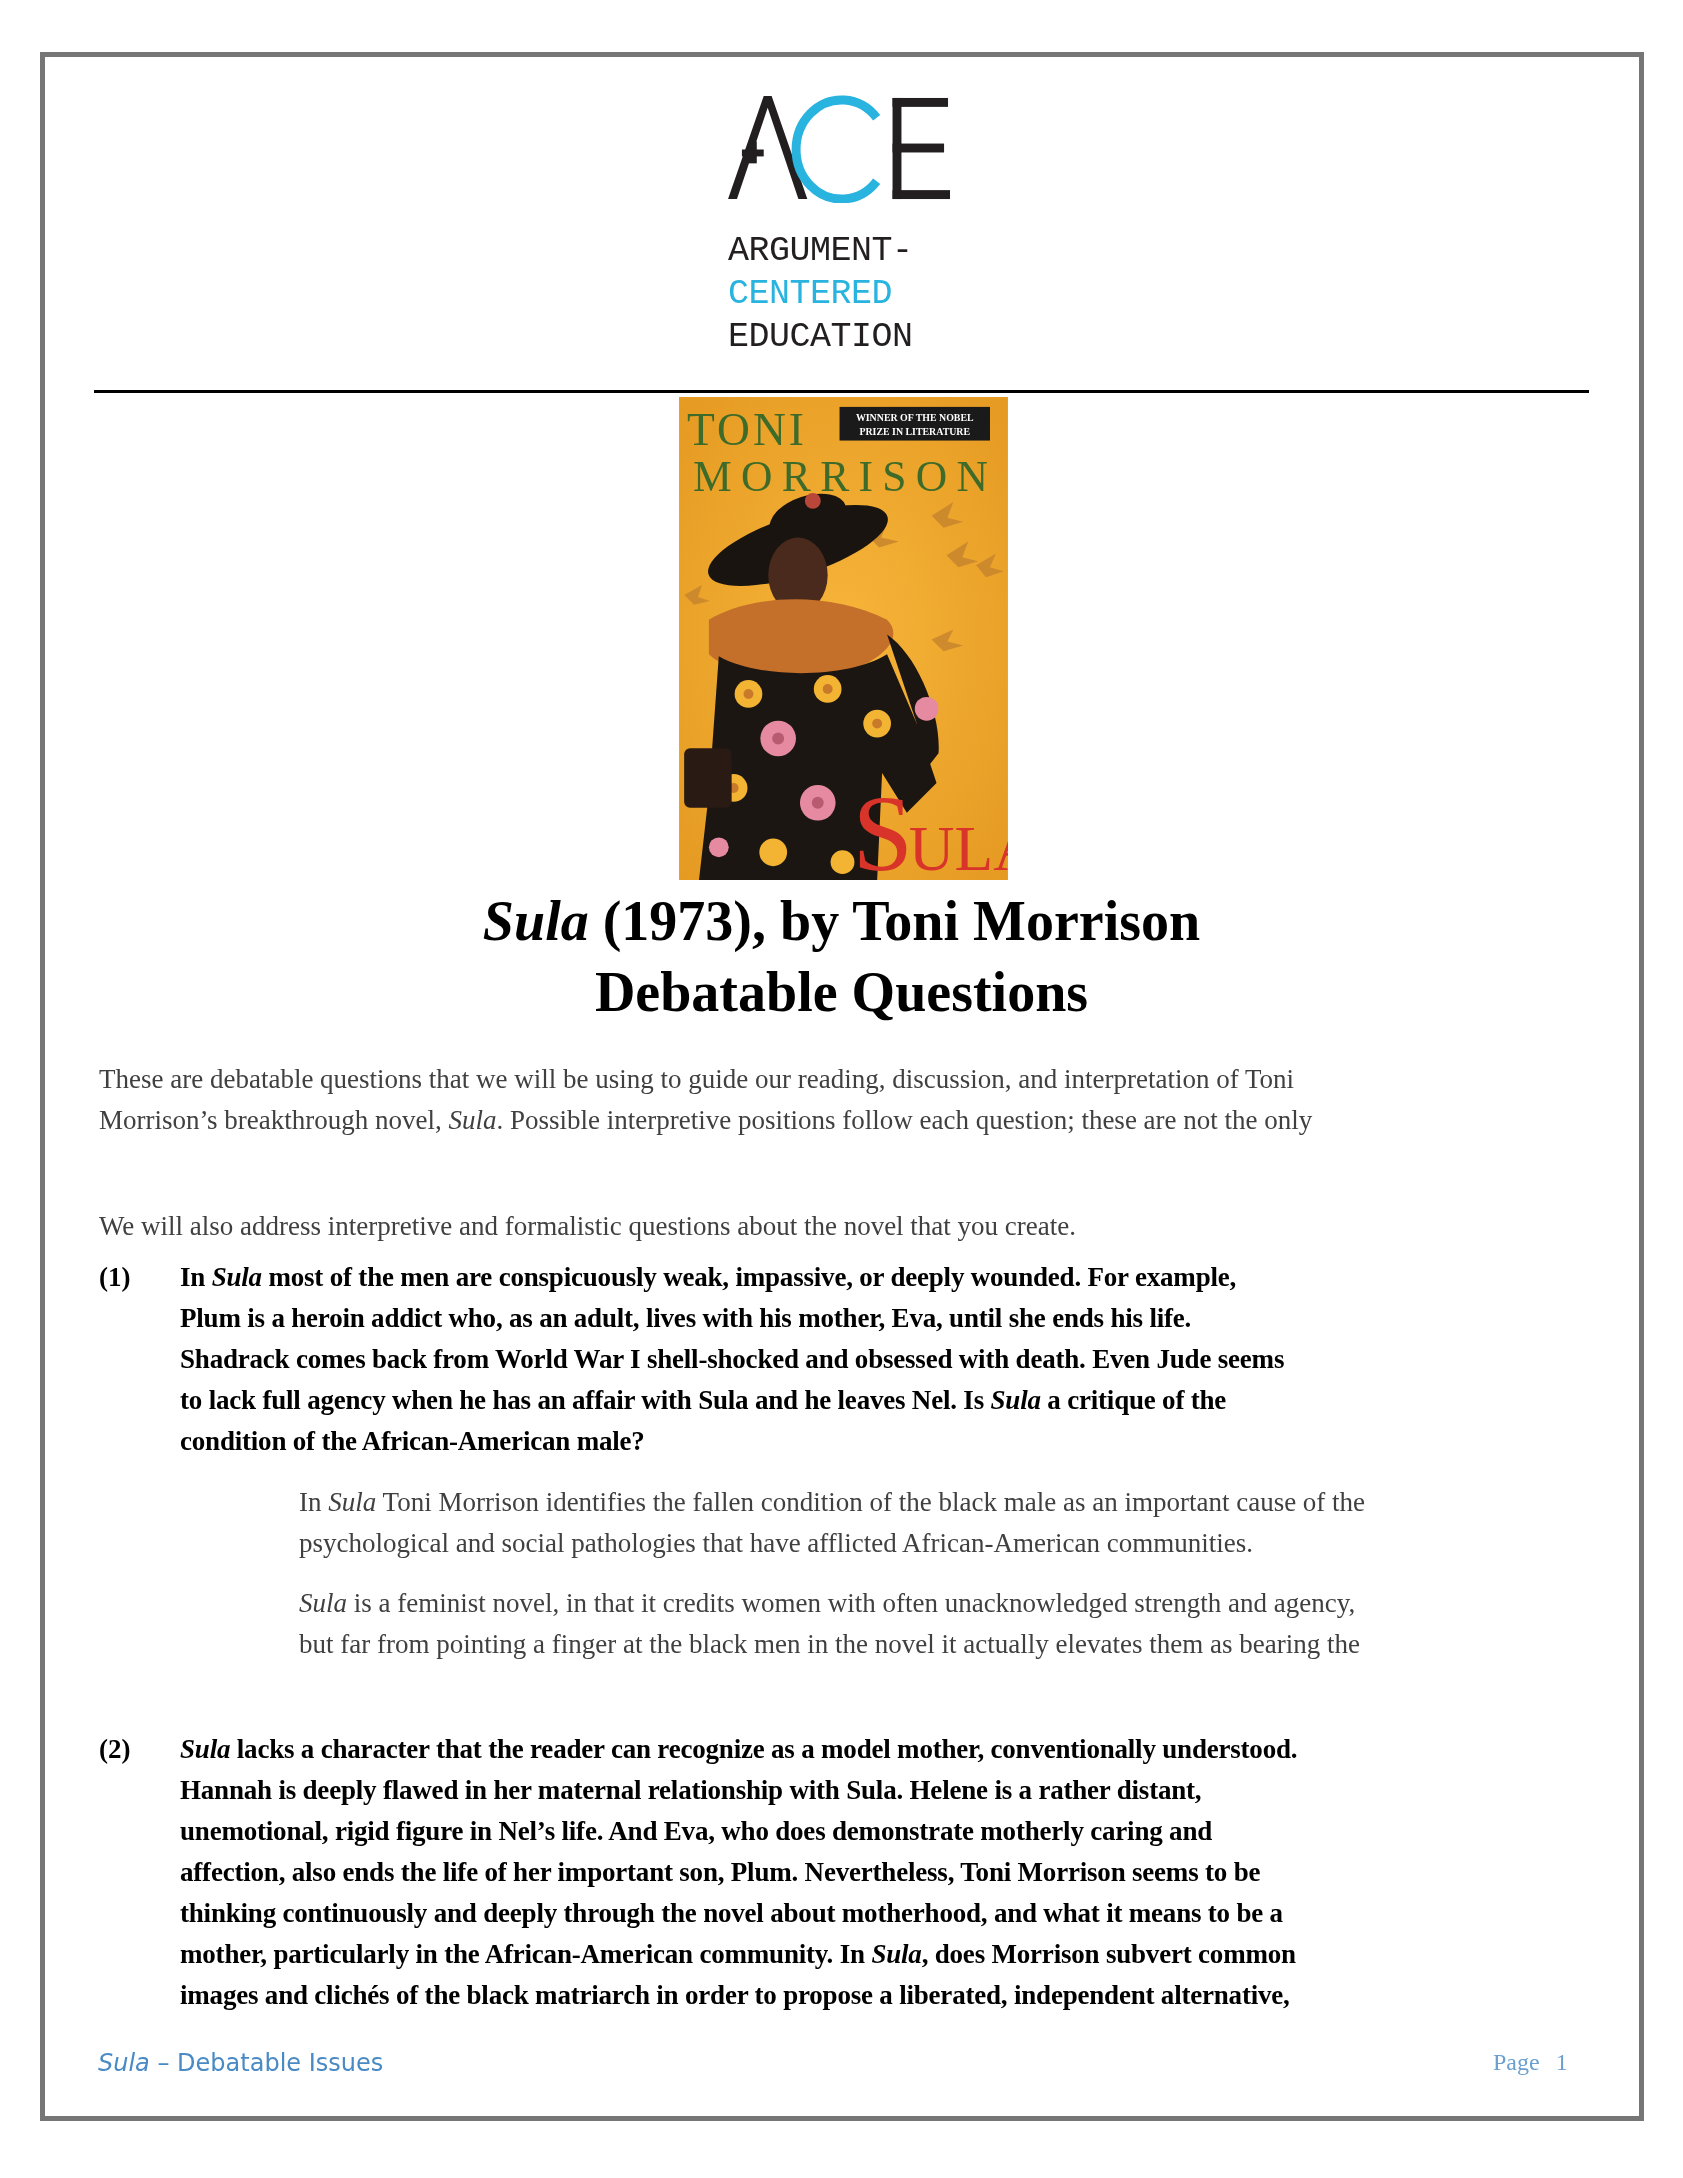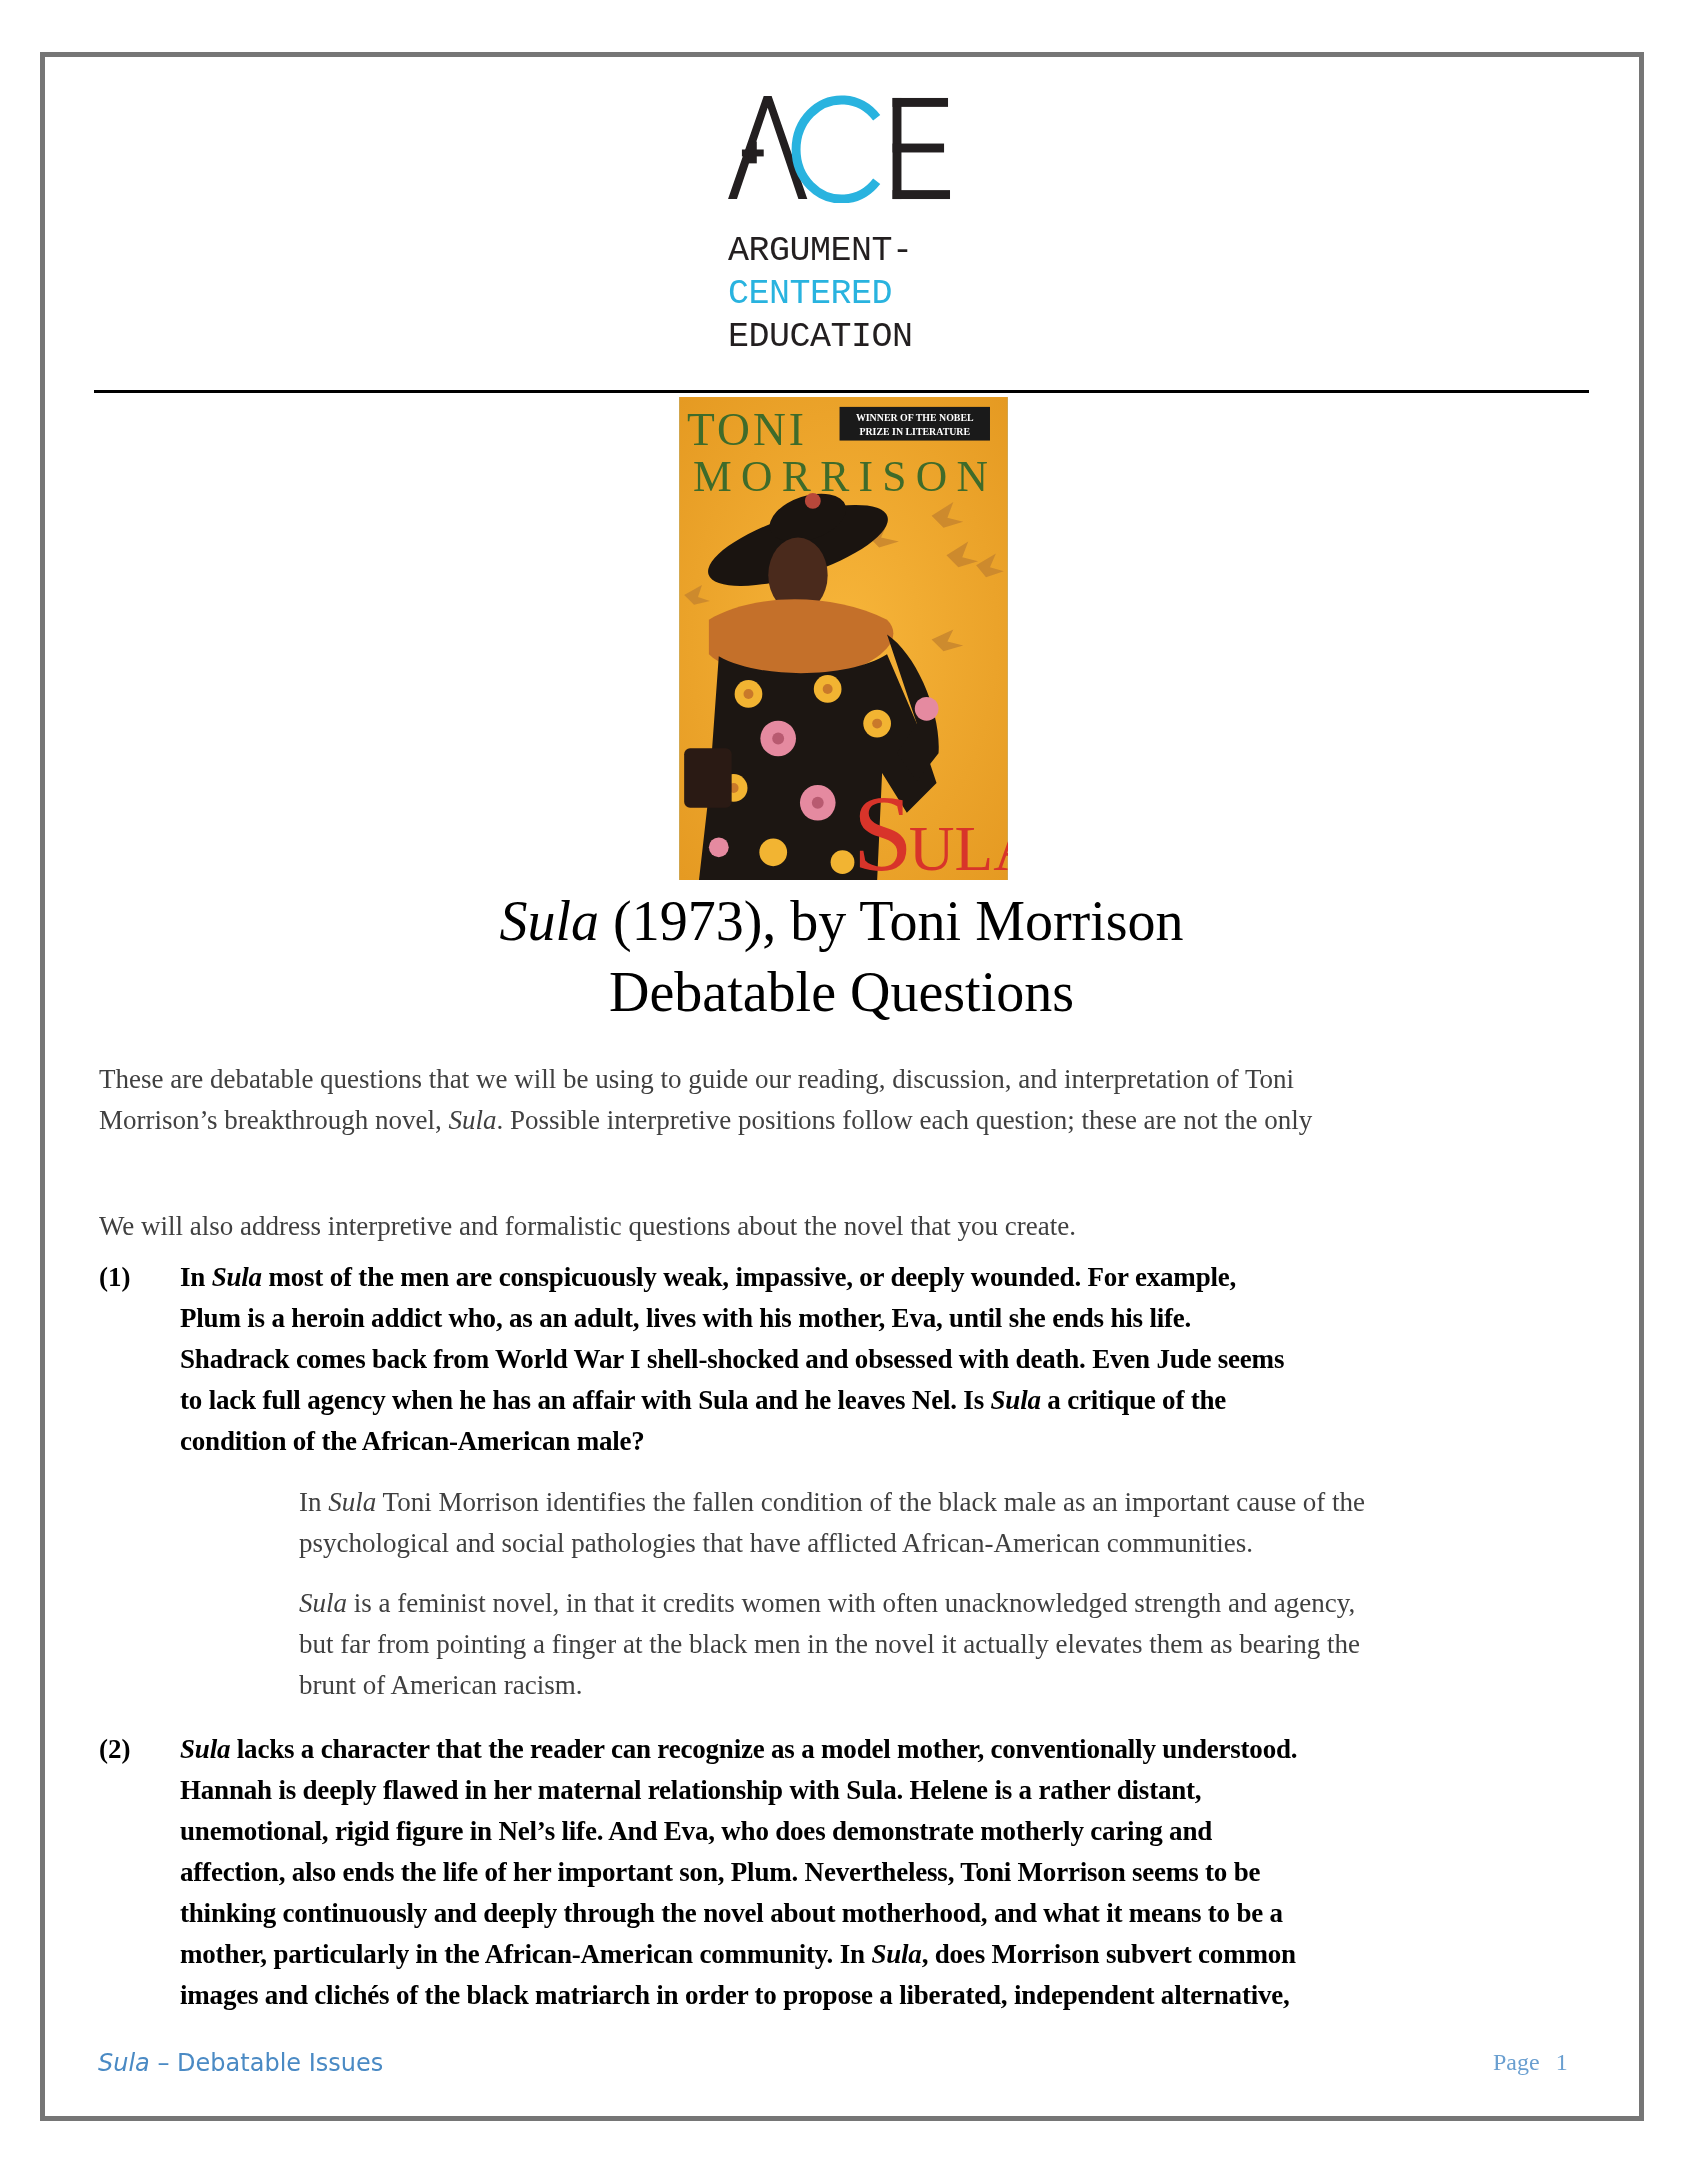--- a/index.html
+++ b/index.html
@@ -22,21 +22,21 @@
     .hr-rule {
       position: absolute; left: 94px; top: 390px; width: 1495px; height: 3px; background: #000;
     }
     .cover {
       position: absolute; left: 679px; top: 397px; width: 329px; height: 483px;
       background: #7dd3fc; overflow: hidden;
     }
     .cover svg { display: block; }
     .title {
       position: absolute; left: 0; width: 1683px; top: 886px; text-align: center;
-      font-family: "Liberation Serif", serif; font-weight: normal; font-size: 56px; line-height: 71px; color: #000;
+      font-family: "Liberation Serif", serif; font-weight: bold; font-size: 56px; line-height: 71px; color: #000;
     }
     .title i { font-style: italic; }
     .body-text {
       font-family: "Liberation Serif", serif; font-size: 27px; color: #404040;
       line-height: 41px;
     }
     .intro { position: absolute; left: 99px; top: 1059px; width: 1505px; white-space: nowrap; }
     .intro2 { position: absolute; left: 99px; top: 1206px; width: 1505px; white-space: nowrap; }
     .q-num {
       position: absolute; left: 99px; font-family: "Liberation Serif", serif; font-weight: bold;
@@ -174,21 +174,20 @@
 </div>
 
 <div class="ans body-text" style="top:1482px;">
   <span class="line"><span>In </span><i>Sula</i><span> Toni Morrison identifies the fallen condition of the black male as an important cause of the</span></span>
   <span class="line">psychological and social pathologies that have afflicted African-American communities.</span>
 </div>
 
 <div class="ans body-text" style="top:1583px;">
   <span class="line"><span></span><i>Sula</i><span> is a feminist novel, in that it credits women with often unacknowledged strength and agency,</span></span>
   <span class="line">but far from pointing a finger at the black men in the novel it actually elevates them as bearing the</span>
-  <span class="line">brunt of American racism.</span>
 </div>
 
 <div class="q-num" style="top:1729px;">(2)</div>
 <div class="q-text" style="top:1729px;">
   <span class="line"><span></span><i>Sula</i><span> lacks a character that the reader can recognize as a model mother, conventionally understood.</span></span>
   <span class="line">Hannah is deeply flawed in her maternal relationship with Sula. Helene is a rather distant,</span>
   <span class="line">unemotional, rigid figure in Nel’s life.  And Eva, who does demonstrate motherly caring and</span>
   <span class="line">affection, also ends the life of her important son, Plum.  Nevertheless, Toni Morrison seems to be</span>
   <span class="line">thinking continuously and deeply through the novel about motherhood, and what it means to be a</span>
   <span class="line"><span>mother, particularly in the African-American community.  In </span><i>Sula</i><span>, does Morrison subvert common</span></span>

